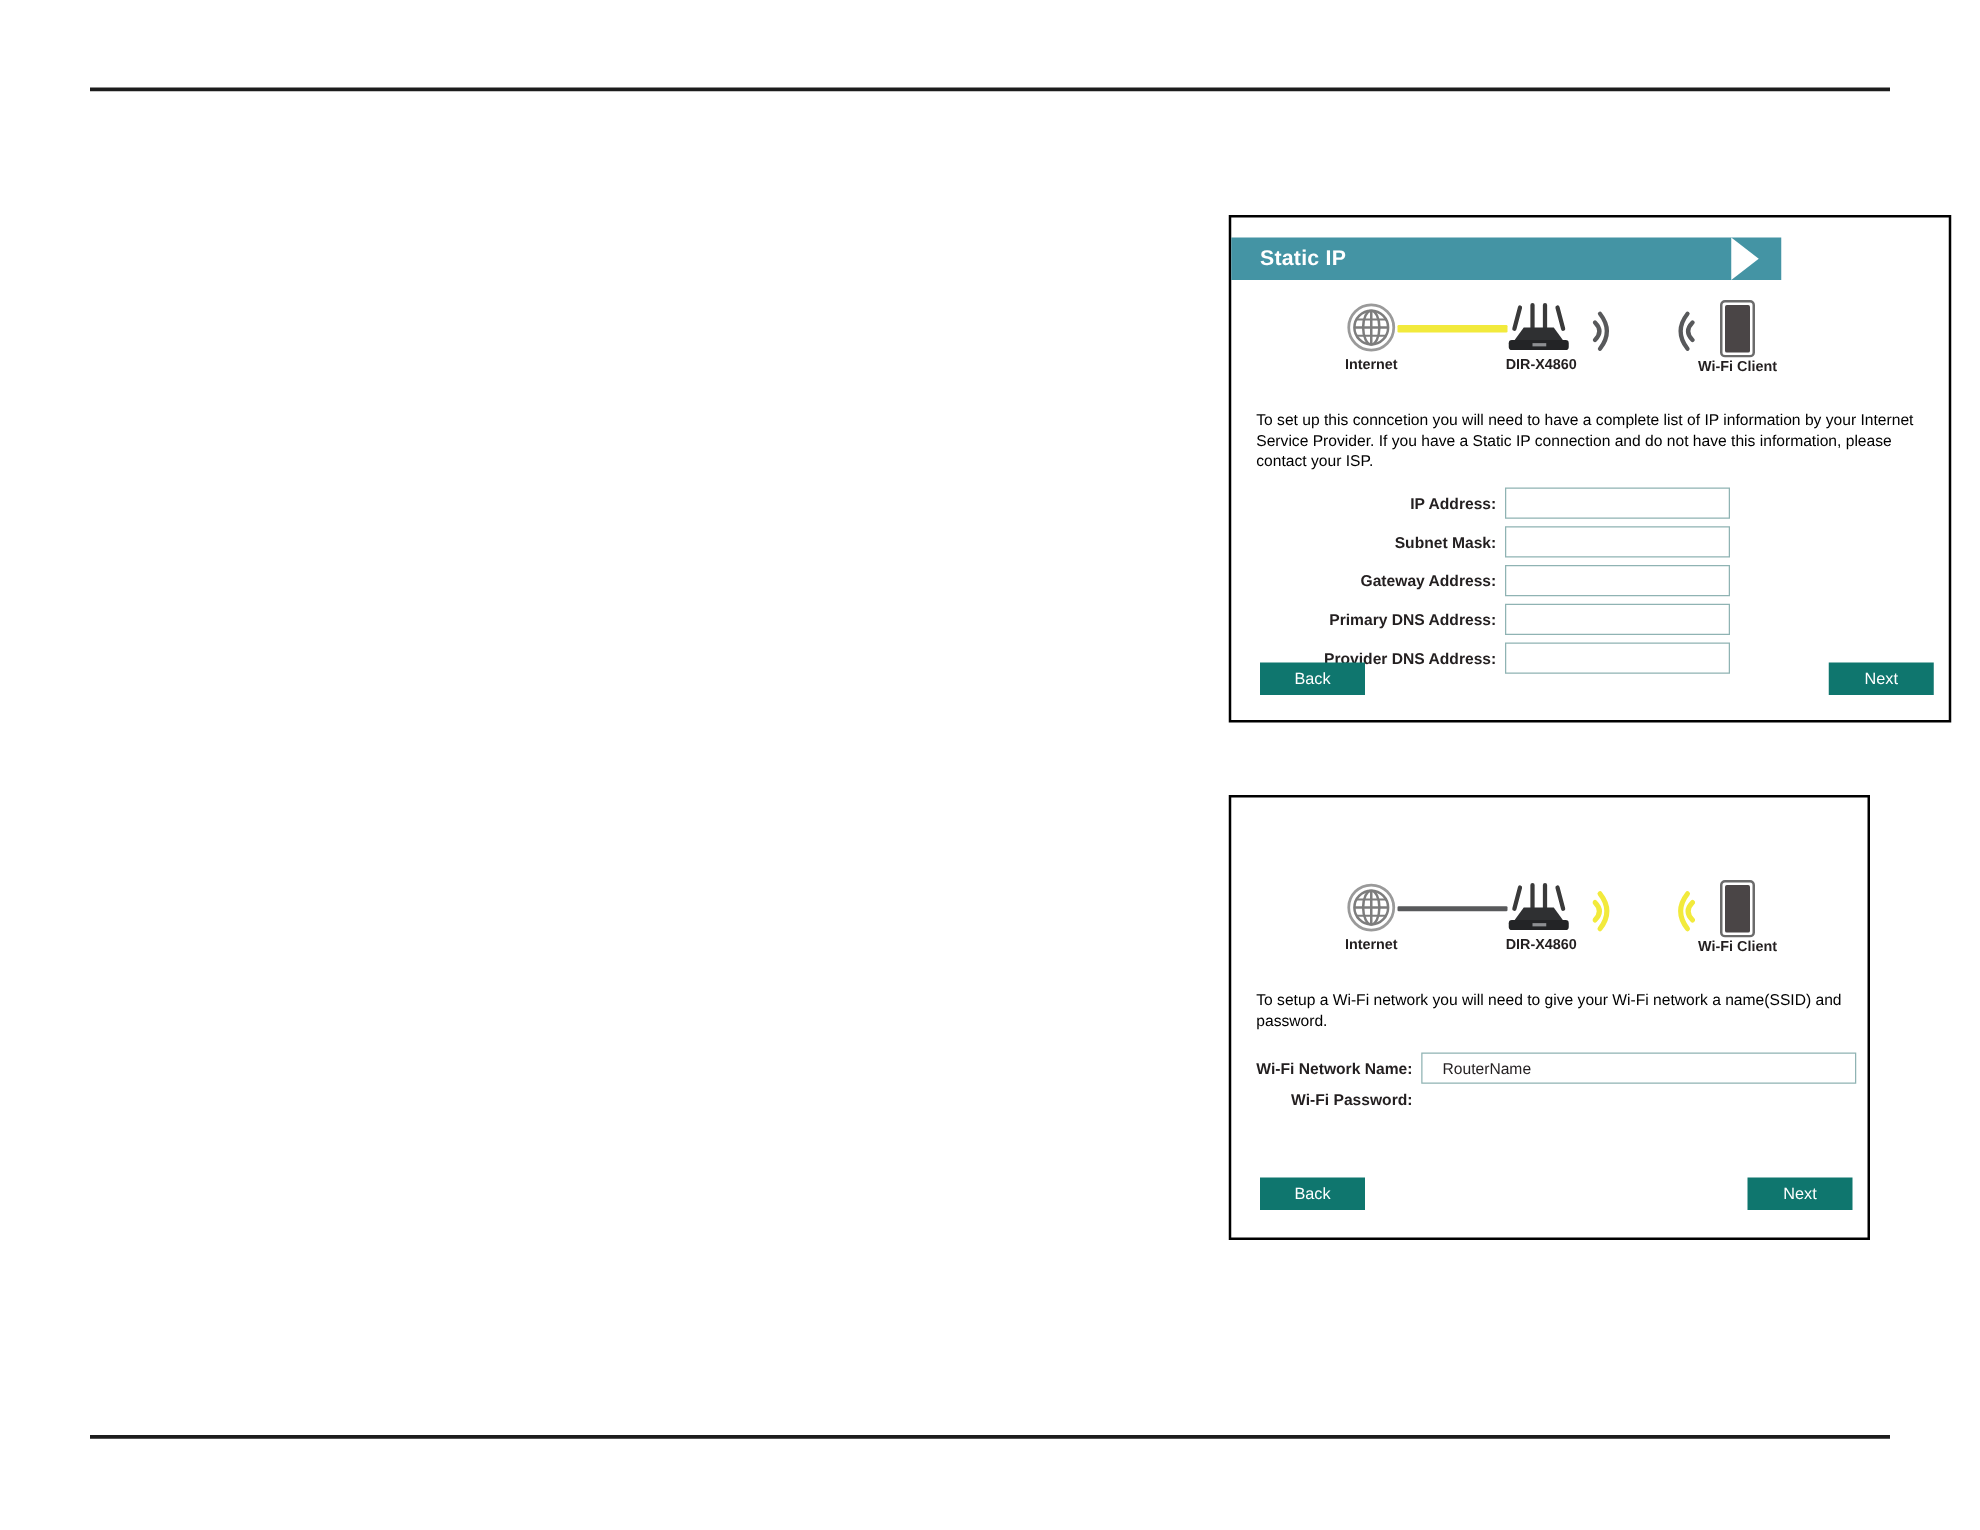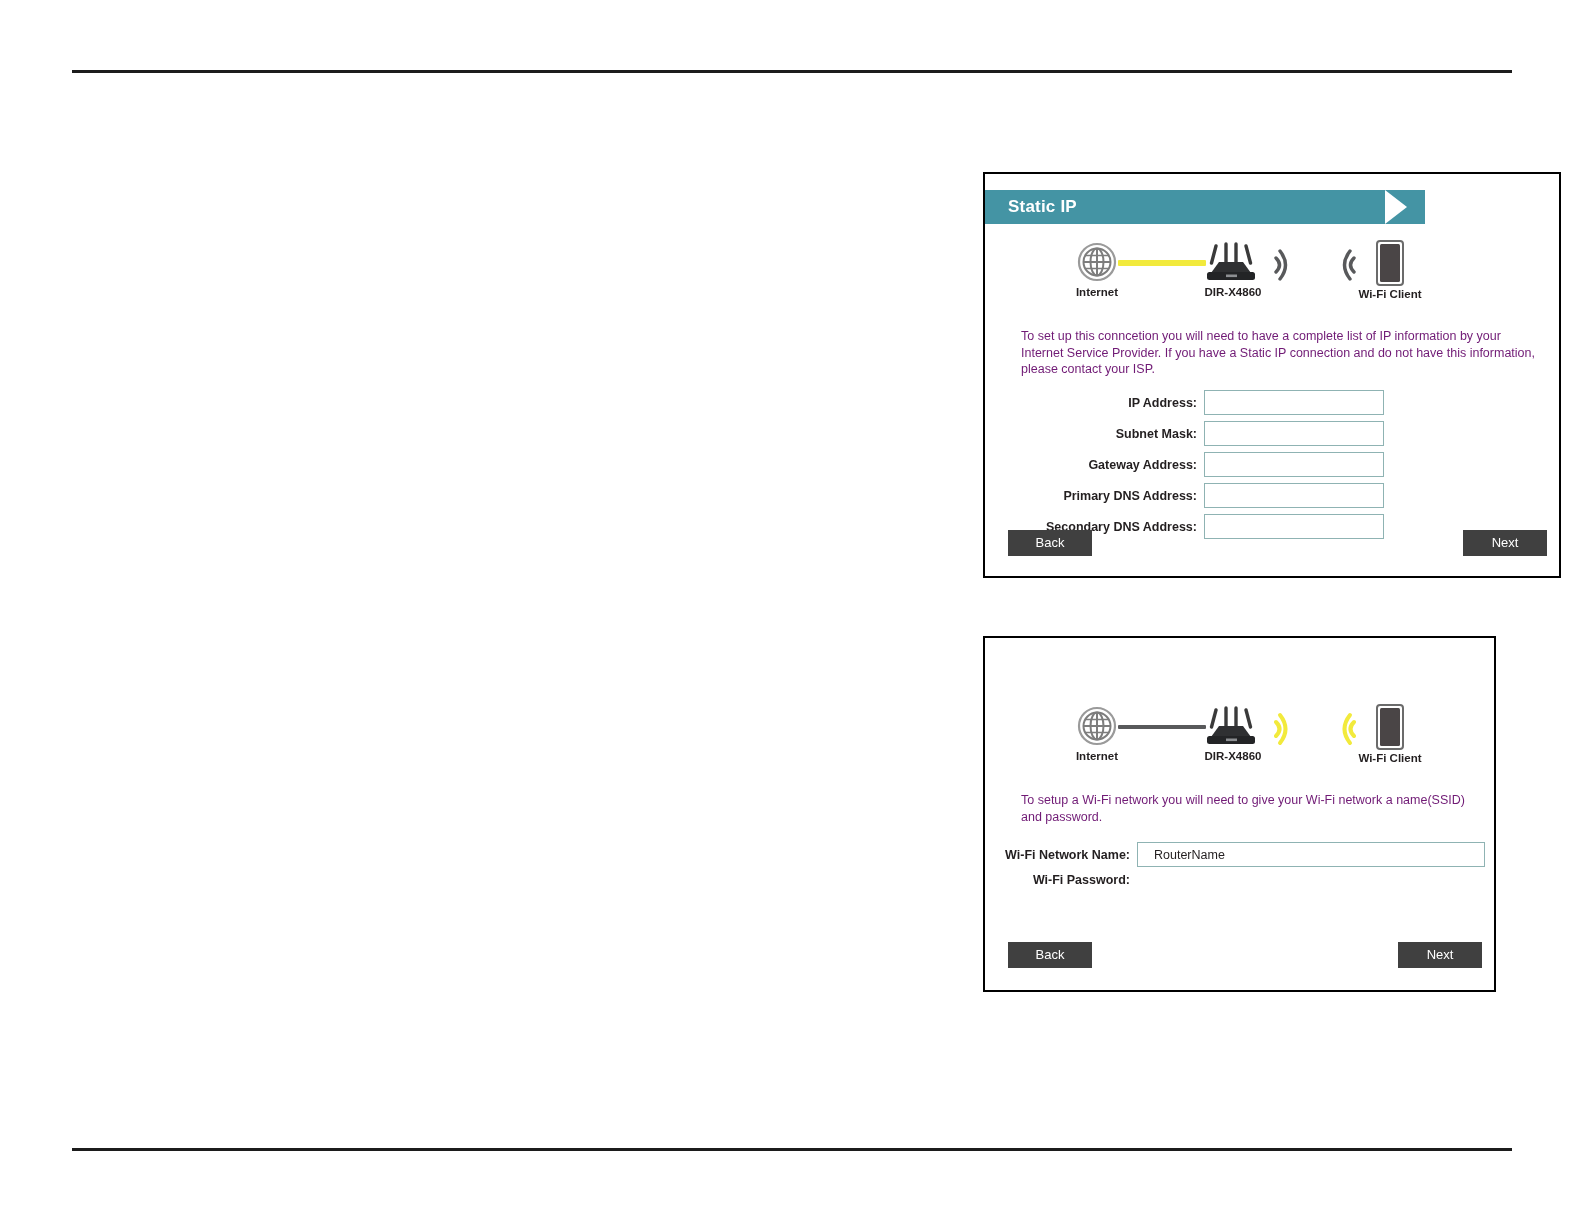--- a/index.html
+++ b/index.html
@@ -114,22 +114,21 @@
   .link-line.yellow { background: #f2ea3c; }
   .link-line.gray   { background: #58595b; height: 4px; }
 
   
   .panel-text {
     position: absolute;
     left: 20px;
     right: 20px;
     font-size: 12.5px;
     line-height: 16.5px;
-    color: #701a75;
-    margin-left: 16px;
+    color: #000000;
   }
 
   
   .form-area { position: absolute; left: 0; width: 100%; }
   .form-row {
     display: flex;
     align-items: center;
     margin-bottom: 6px;
   }
   .form-label {
@@ -155,21 +154,21 @@
   
   #form-static .form-label { width: 212px; }
   #form-static .form-input { width: 180px; }
   
   #form-wifi .form-label { width: 145px; }
   #form-wifi .form-input { width: 348px; padding-left: 16px; }
 
   
   .btn {
     position: absolute;
-    background: #404040;
+    background: #0f766e;
     color: #ffffff;
     border: none;
     font-family: "Liberation Sans", sans-serif;
     font-size: 13px;
     height: 26px;
     width: 84px;
     text-align: center;
     line-height: 26px;
     cursor: pointer;
     padding: 0;
@@ -263,21 +262,21 @@
         <div class="form-label">Gateway Address:</div>
         <input class="form-input" type="text" value="" style="">
       </div>
 
       <div class="form-row">
         <div class="form-label">Primary DNS Address:</div>
         <input class="form-input" type="text" value="" style="">
       </div>
 
       <div class="form-row">
-        <div class="form-label">Secondary DNS Address:</div>
+        <div class="form-label">Provider DNS Address:</div>
         <input class="form-input" type="text" value="" style="">
       </div>
     </div>
 
     <button class="btn btn-back" style="top:356px;">Back</button>
     <button class="btn btn-next" style="top:356px;">Next</button>
   </div>
 </div>
 
 <div class="panel" id="panel-wifi">

